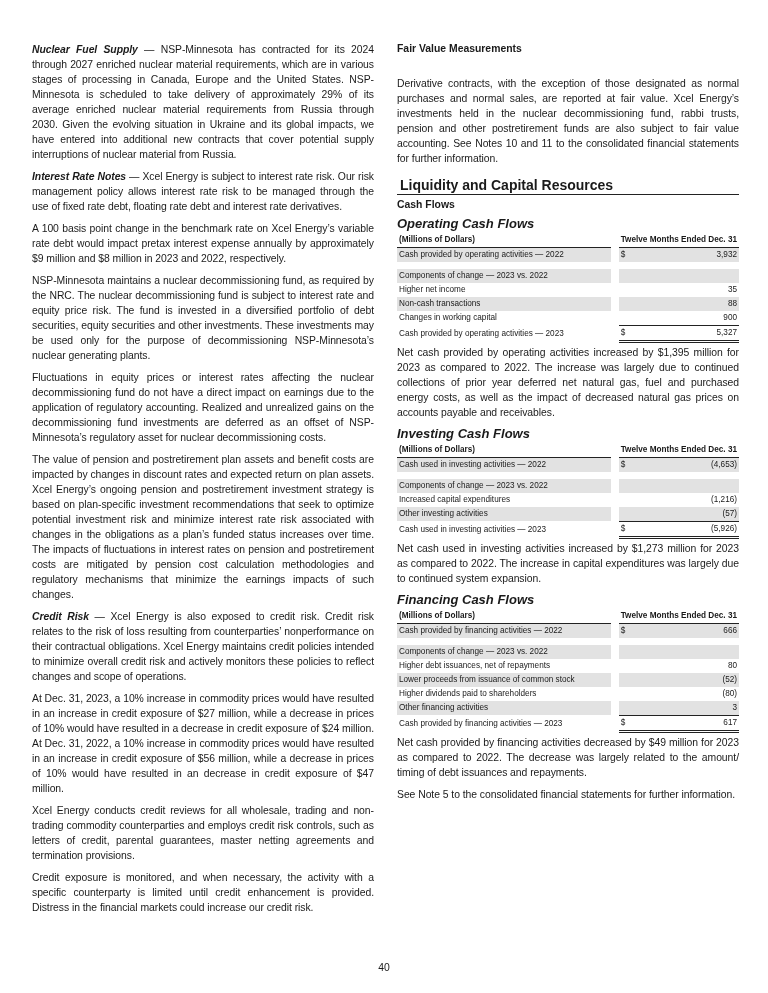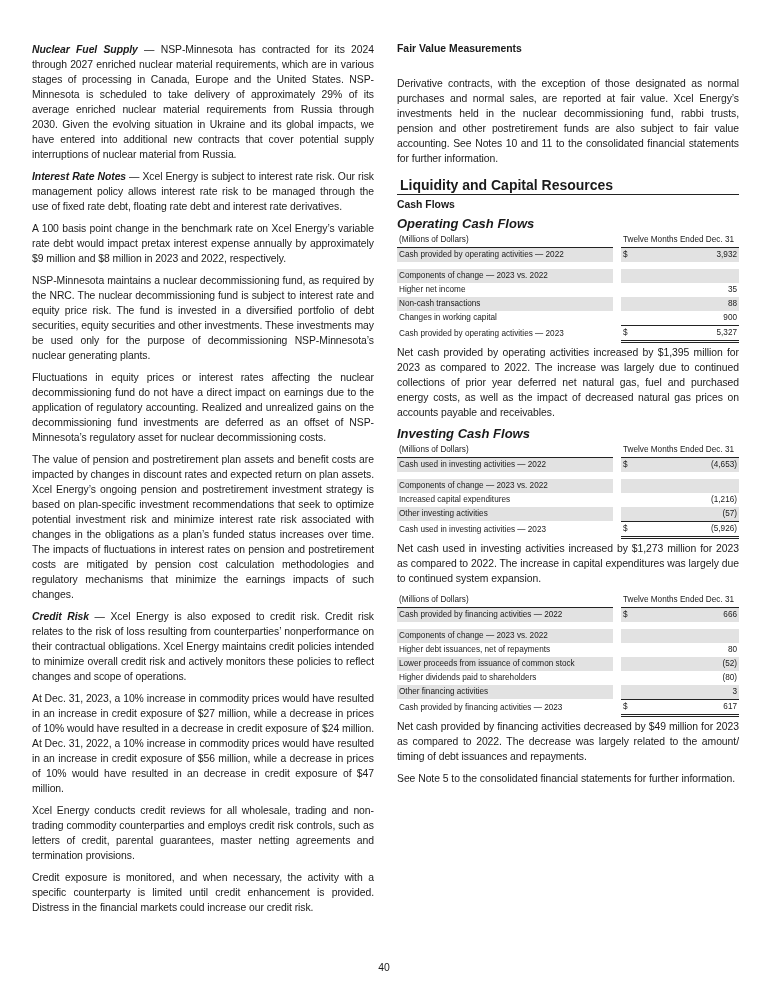--- a/index.html
+++ b/index.html
@@ -24,23 +24,23 @@
   }
   h3.cf { font-size: 10.4px; font-weight: bold; margin: 3px 0 5px 0; line-height: 14px; }
   h4.sub {
     font-size: 13px; font-weight: bold; font-style: italic; margin: 2px 0 2px 0; line-height: 14px;
   }
   table.cf {
     width: 342px; border-collapse: separate; border-spacing: 0; font-size: 8.2px;
     margin-bottom: 2px;
   }
   table.cf td, table.cf th { padding: 0 2px; height: 14px; line-height: 14px; white-space: nowrap; }
-  table.cf th { font-weight: normal; text-align: left; }
+  table.cf th { font-weight: bold; text-align: left; }
   table.cf th.hl { border-bottom: 1.2px solid #222; }
-  table.cf th.hr { border-bottom: 1.2px solid #222; }
+  table.cf th.hr { border-bottom: 1.2px solid #222; text-align: right; }
   table.cf th.gap, table.cf td.gap { width: 8px; padding: 0; background: #fff !important; border: none !important; }
   table.cf td.lbl { width: 212px; }
   table.cf td.cur { width: 12px; }
   table.cf td.val { text-align: right; }
   tr.shade td.lbl, tr.shade td.cur, tr.shade td.val { background: #e2e2e2; }
   tr.spacer td { height: 7px; line-height: 7px; background: #fff !important; }
   tr.total td.cur, tr.total td.val { border-top: 1px solid #222; border-bottom: 3px double #222; }
   .page-num {
     position: absolute; top: 962px; left: 0; width: 768px; text-align: center;
     font-size: 10.4px;
@@ -158,20 +158,21 @@
     <tr class="total">
       <td class="lbl">Cash used in investing activities — 2023</td>
       <td class="gap"></td>
       <td class="cur">$</td>
       <td class="val">(5,926)</td>
     </tr>
   </tbody>
     </table>
   <p class="body">Net cash used in investing activities increased by $1,273 million for 2023 as compared to 2022. The increase in capital expenditures was largely due to continued system expansion.</p>
 
+  <h4 class="sub">Financing Cash Flows</h4>
   <table class="cf">
     <tbody>
         <tr>
       <th class="hl">(Millions of Dollars)</th>
       <th class="gap"></th>
       <th class="hr" colspan="2">Twelve Months Ended Dec. 31</th>
     </tr>
     <tr class="shade">
       <td class="lbl">Cash provided by financing activities — 2022</td>
       <td class="gap"></td>

